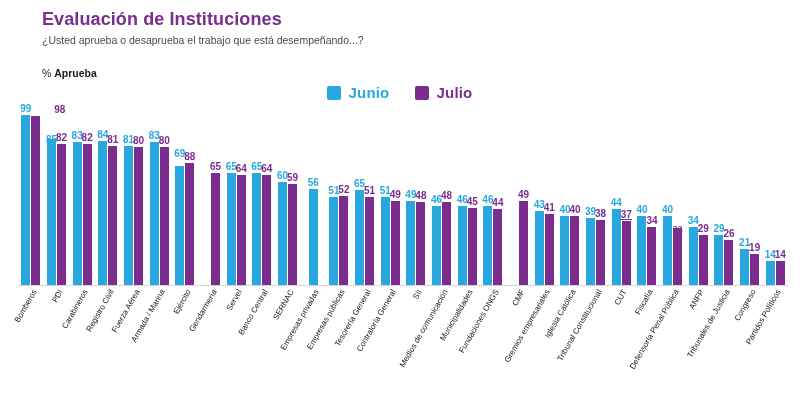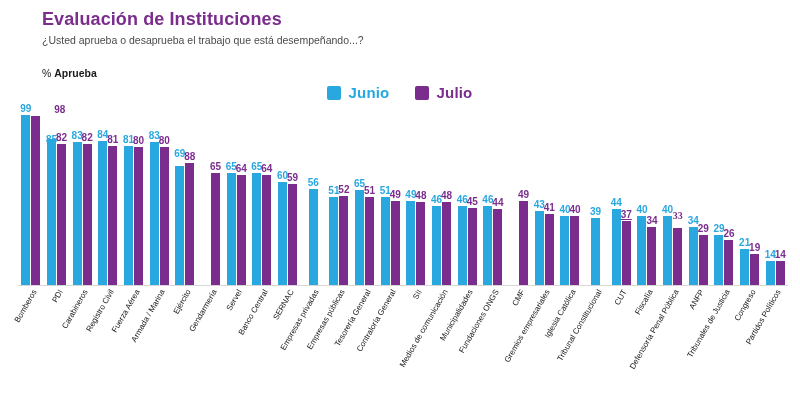--- a/index.html
+++ b/index.html
@@ -383,20 +383,24 @@
         <div class="bar-wrap">
           <div class="bar-label" style="color: rgb(123, 45, 142); bottom: 68.8px;">40</div>
           <div class="bar" style="height: 68.8px; background: rgb(123, 45, 142);"></div>
         </div>
       </div>
       <div class="group">
         <div class="bar-wrap">
           <div class="bar-label" style="color: rgb(41, 168, 224); bottom: 67.08px;">39</div>
           <div class="bar" style="height: 67.08px; background: rgb(41, 168, 224);"></div>
         </div>
+        <div class="bar-wrap">
+          <div class="bar-label" style="color: rgb(123, 45, 142); bottom: 65.36px;">38</div>
+          <div class="bar" style="height: 65.36px; background: rgb(123, 45, 142);"></div>
+        </div>
       </div>
       <div class="group">
         <div class="bar-wrap">
           <div class="bar-label" style="color: rgb(41, 168, 224); bottom: 75.68px;">44</div>
           <div class="bar" style="height: 75.68px; background: rgb(41, 168, 224);"></div>
         </div>
         <div class="bar-wrap">
           <div class="bar-label" style="color: rgb(123, 45, 142); bottom: 63.64px; text-decoration: underline;">37</div>
           <div class="bar" style="height: 63.64px; background: rgb(123, 45, 142);"></div>
         </div>
@@ -410,21 +414,21 @@
           <div class="bar-label" style="color: rgb(123, 45, 142); bottom: 58.48px;">34</div>
           <div class="bar" style="height: 58.48px; background: rgb(123, 45, 142);"></div>
         </div>
       </div>
       <div class="group">
         <div class="bar-wrap">
           <div class="bar-label" style="color: rgb(41, 168, 224); bottom: 68.8px;">40</div>
           <div class="bar" style="height: 68.8px; background: rgb(41, 168, 224);"></div>
         </div>
         <div class="bar-wrap">
-          <div class="bar-label" style="color: rgb(123, 45, 142); bottom: 63px; font-family: Liberation Serif, serif;">33</div>
+          <div class="bar-label" style="color: rgb(123, 45, 142); bottom: 49px; font-family: Liberation Serif, serif;">33</div>
           <div class="bar" style="height: 56.76px; background: rgb(123, 45, 142);"></div>
         </div>
       </div>
       <div class="group">
         <div class="bar-wrap">
           <div class="bar-label" style="color: rgb(41, 168, 224); bottom: 58.48px;">34</div>
           <div class="bar" style="height: 58.48px; background: rgb(41, 168, 224);"></div>
         </div>
         <div class="bar-wrap">
           <div class="bar-label" style="color: rgb(123, 45, 142); bottom: 49.88px;">29</div>

